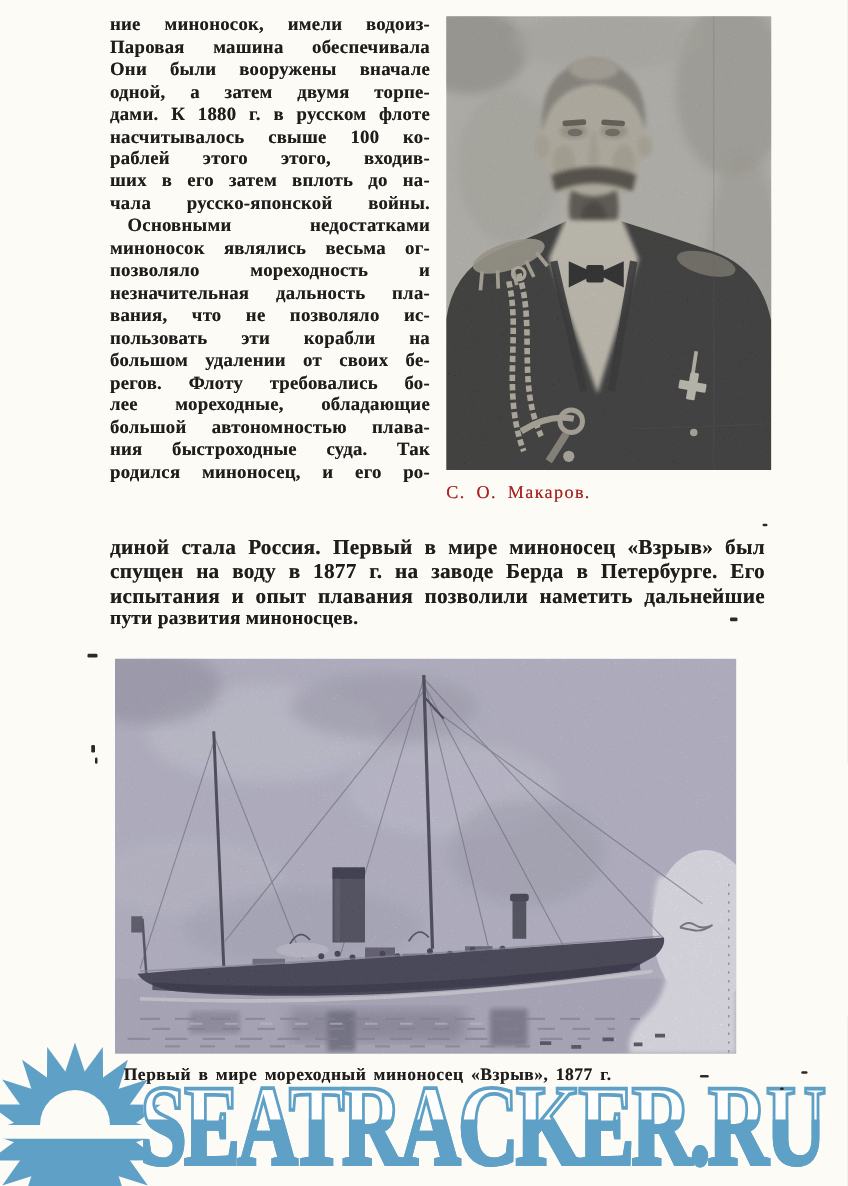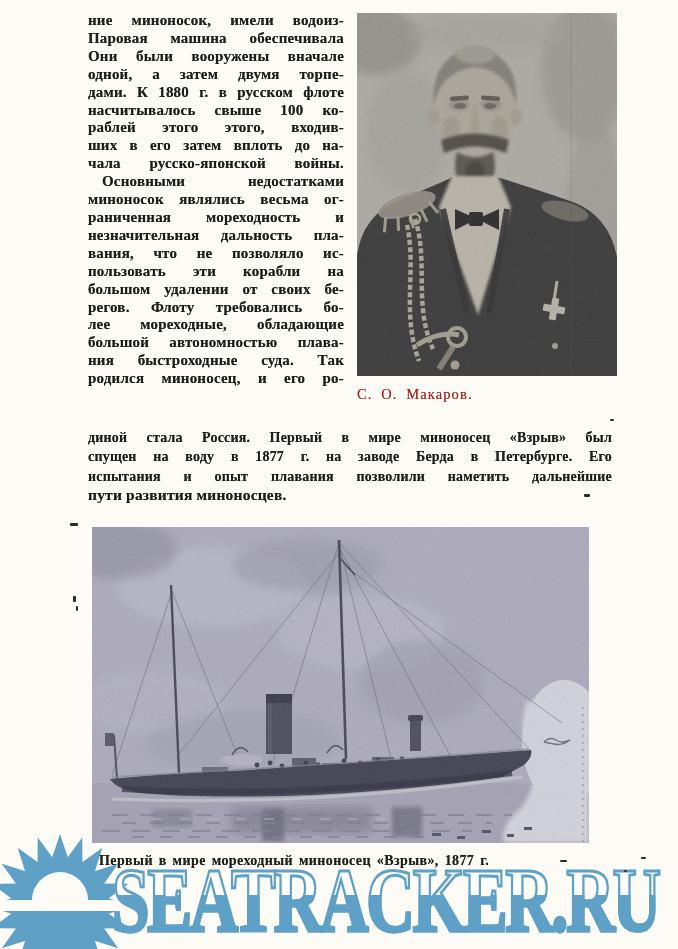--- a/index.html
+++ b/index.html
@@ -12,21 +12,21 @@
   .col{position:absolute;left:88px;top:12px;width:256px;}
   .tline{
     font-size:15px;font-weight:700;line-height:17.9px;
     letter-spacing:.2px;color:#1e1d1b;
     text-align:justify;text-align-last:justify;
     text-shadow:0 0 .5px rgba(25,25,25,.6);
     white-space:nowrap;overflow:visible;
   }
   .para2 .tline:first-child{text-indent:14px;}
   .fulltext{position:absolute;left:88px;top:428px;width:524px;}
-  .fulltext .tline{font-size:14px;line-height:19.4px;}
+  .fulltext .tline{font-size:17px;line-height:19.4px;}
   .closing{
     position:absolute;left:88px;top:486px;width:524px;
     font-size:15.5px;font-weight:700;letter-spacing:.2px;
     text-shadow:0 0 .5px rgba(25,25,25,.6);
   }
   
   .photo-portrait{position:absolute;left:357px;top:13px;width:260px;height:363px;}
   .photo-portrait svg,.photo-ship svg{display:block;width:100%;height:100%;}
   .caption-makarov{
     position:absolute;left:357px;top:386px;font-size:14.5px;
@@ -75,21 +75,21 @@
         <div class="tline">одной, а затем двумя торпе-</div>
         <div class="tline">дами. К 1880 г. в русском флоте</div>
         <div class="tline">насчитывалось свыше 100 ко-</div>
         <div class="tline">раблей этого этого, входив-</div>
         <div class="tline">ших в его затем вплоть до на-</div>
         <div class="tline">чала русско-японской войны.</div>
       </div>
     <div class="para2">
         <div class="tline">Основными недостатками</div>
         <div class="tline">миноносок являлись весьма ог-</div>
-        <div class="tline">раниченная мореходность и</div>
+        <div class="tline">позволяло мореходность и</div>
         <div class="tline">незначительная дальность пла-</div>
         <div class="tline">вания, что не позволяло ис-</div>
         <div class="tline">пользовать эти корабли на</div>
         <div class="tline">большом удалении от своих бе-</div>
         <div class="tline">регов. Флоту требовались бо-</div>
         <div class="tline">лее мореходные, обладающие</div>
         <div class="tline">большой автономностью плава-</div>
         <div class="tline">ния быстроходные суда. Так</div>
         <div class="tline">родился миноносец, и его ро-</div>
       </div>

